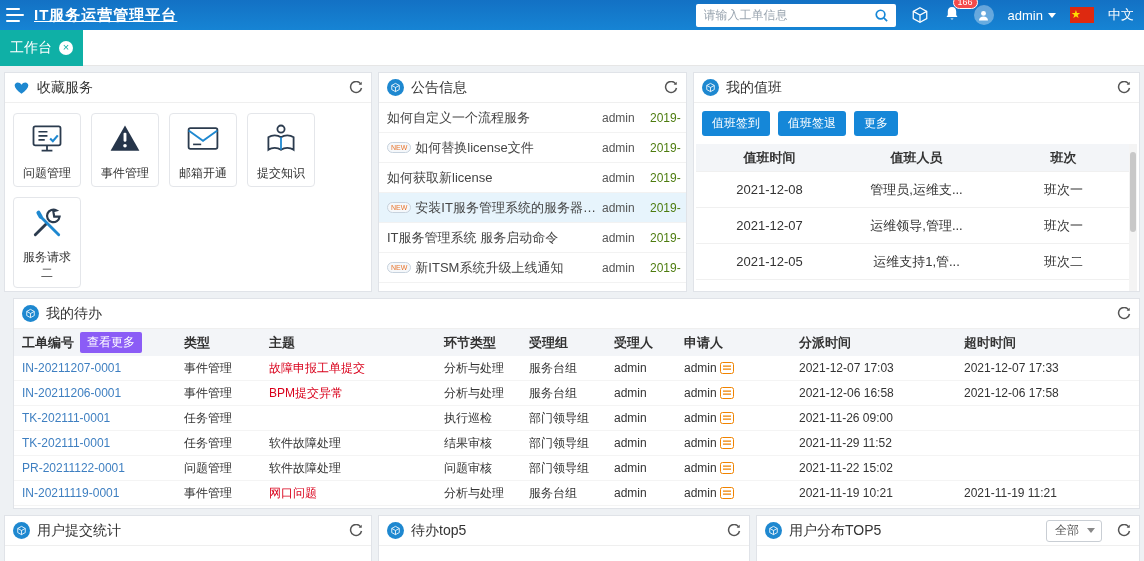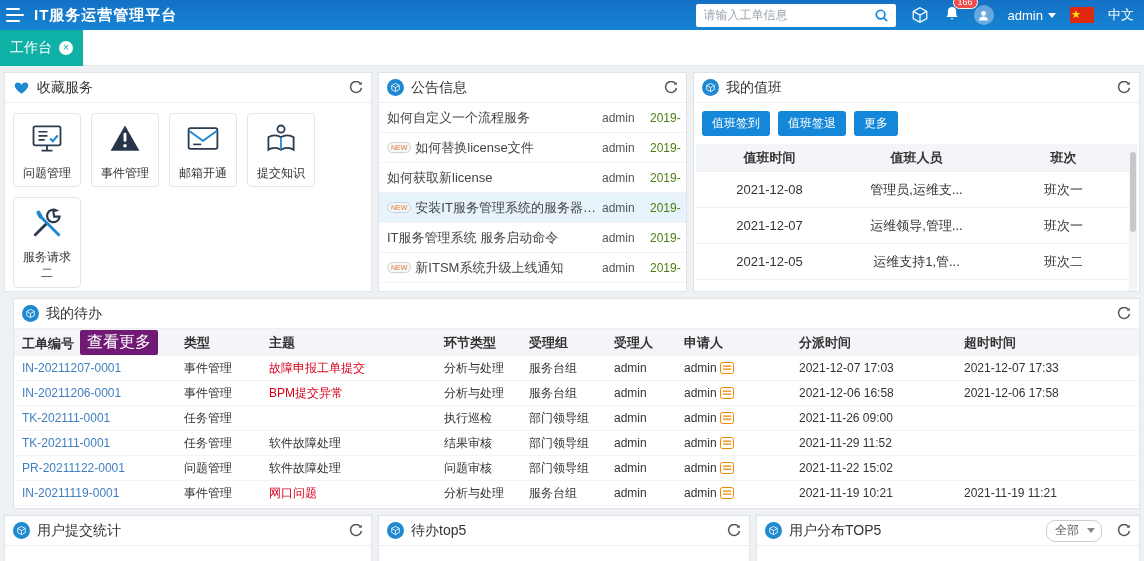--- a/index.html
+++ b/index.html
@@ -7,21 +7,21 @@
     font-family:"Liberation Sans","DejaVu Sans",sans-serif; }
   .app { width:1144px; height:561px; display:flex; flex-direction:column; }
 
   
   .header { height:30px; background:linear-gradient(#1371c4,#1684d4); display:flex;
     align-items:center; color:#fff; padding:0 10px 0 6px; flex:none; }
   .hamburger { width:18px; height:14px; display:flex; flex-direction:column;
     justify-content:space-between; cursor:pointer; margin-right:10px; }
   .hamburger i { display:block; height:2px; background:#fff; border-radius:1px; }
   .hamburger i:nth-child(1){width:14px} .hamburger i:nth-child(2){width:18px} .hamburger i:nth-child(3){width:14px}
-  .app-title { font-size:15px; font-weight:bold; letter-spacing:1px; }
+  .app-title { font-size:15px; font-weight:bold; letter-spacing:1px;text-decoration:underline; }
   .header-right { margin-left:auto; display:flex; align-items:center; gap:14px; }
   .searchbox { position:relative; width:200px; }
   .searchbox input { width:100%; height:23px; border:none; border-radius:2px;
     padding:0 28px 0 8px; font-size:12px; color:#333; outline:none; }
   .searchbox input::placeholder { color:#9aa5b0; }
   .search-btn { position:absolute; right:4px; top:2px; width:20px; height:19px;
     display:flex; align-items:center; justify-content:center; cursor:pointer; }
   .hicon { width:20px; height:20px; display:flex; align-items:center; justify-content:center; cursor:pointer; }
   .bell-wrap { position:relative; cursor:pointer; }
   .badge { position:absolute; top:-9px; left:9px; background:#f34b4b; border:1px solid #fff;
@@ -91,29 +91,29 @@
   .t-head, .t-row { display:flex; align-items:center; }
   .t-head { height:27px; background:#f3f5f8; font-size:13px; font-weight:bold; color:#333; flex:none; }
   .t-row { height:25px; font-size:12px; color:#333; border-bottom:1px solid #f4f4f4; }
   .t-head > div, .t-row > div { padding-left:8px; white-space:nowrap; overflow:hidden; }
   .c-id{width:162px;flex:none} .c-type{width:85px;flex:none} .c-subj{width:175px;flex:none}
   .c-step{width:85px;flex:none} .c-grp{width:85px;flex:none} .c-hand{width:70px;flex:none}
   .c-app{width:115px;flex:none} .c-asg{width:165px;flex:none} .c-ddl{flex:1}
   .link { color:#3e7fc1; cursor:pointer; }
   .red { color:#d9001b; }
   .c-id .more-btn { margin-left:6px; vertical-align:1px; }
-  .more-btn { background:#701a75; color:#fff; font-size:16px; border:none; border-radius:2px;
+  .more-btn { background:#8b5cf6; color:#fff; font-size:12px; border:none; border-radius:2px;
     padding:2px 7px; cursor:pointer; font-family:inherit; }
   .app-cell { display:flex; align-items:center; gap:3px; }
 
   
   .p-bottom { flex:1; }
   .p-b1 { width:368px; flex:none; }
   .p-b3 { width:384px; flex:none; }
-  .select { margin-left:auto; border:1px solid #c9ced4; border-radius:9px; height:22px;
+  .select { margin-left:auto; border:1px solid #c9ced4; border-radius:3px; height:22px;
     display:flex; align-items:center; gap:8px; padding:0 6px 0 8px; font-size:12px; color:#555; cursor:pointer; background:#fff; }
   .select .caret { border-top-color:#888; border-left-width:4px; border-right-width:4px; }
   .axis-tick { font-size:12px; color:#999; padding:14px 0 0 12px; }
 </style>
 </head>
 <body>
 
 <div class="app">
 
   <div class="header">

